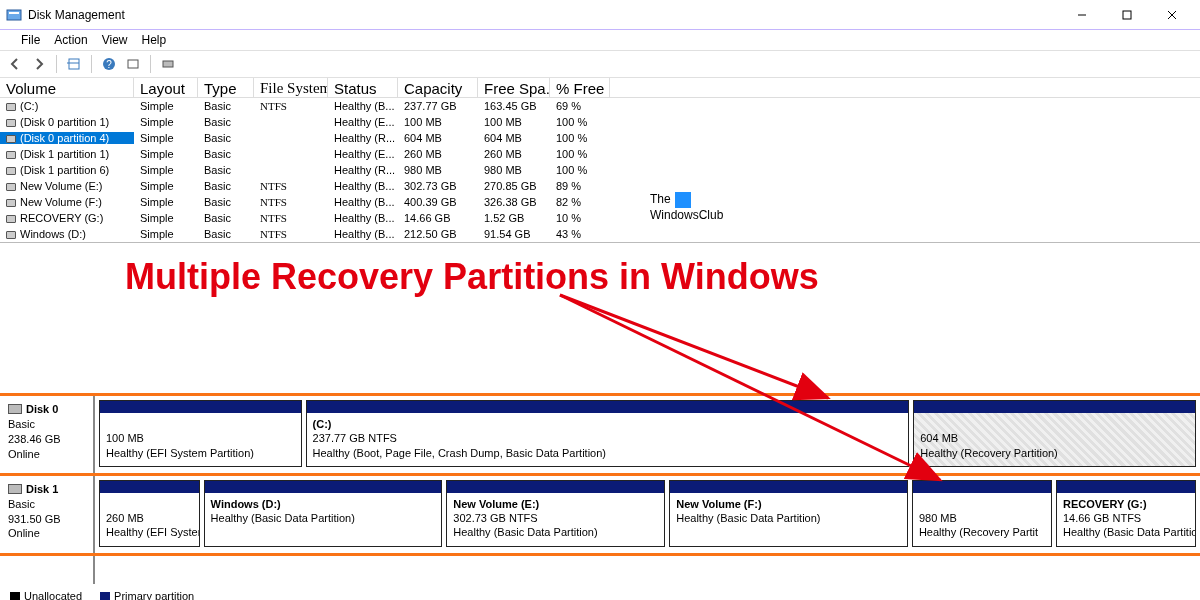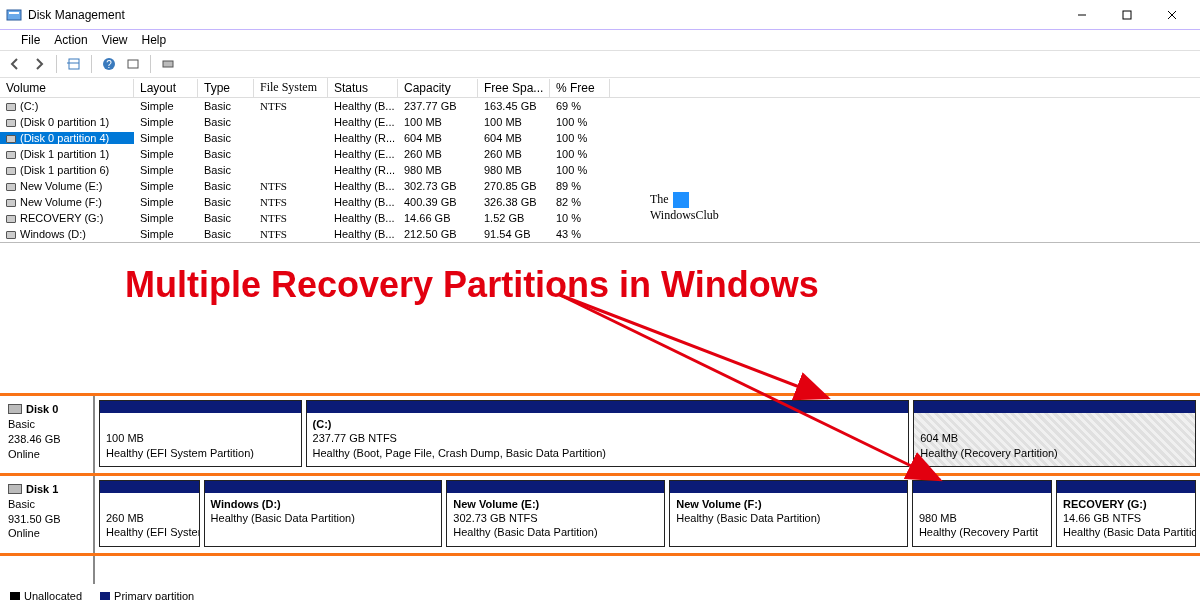--- a/index.html
+++ b/index.html
@@ -46,39 +46,38 @@
     gap: 2px;
   }
   .tb-btn { width: 22px; height: 22px; display: flex; align-items: center; justify-content: center; border: 1px solid transparent; }
   .tb-sep { width: 1px; height: 18px; background: #ccc; margin: 0 4px; }
   .table-area { border-bottom: 1px solid #bbb; }
   .thead {
     display: flex;
     background: #fff;
     border-bottom: 1px solid #ddd;
     height: 20px;
-    font-size: 12px;
-    align-items: flex-end;
+    font-size: 15px;
   }
   .th { border-right: 1px solid #ddd; padding: 2px 6px; overflow: hidden; white-space: nowrap; }
   .vol-col { width: 134px; }
   .lay-col { width: 64px; }
   .typ-col { width: 56px; }
   .fs-col  { width: 74px; font-family: Liberation Serif, serif; }
   .sta-col { width: 70px; }
   .cap-col { width: 80px; }
   .fre-col { width: 72px; }
   .pfr-col { width: 60px; }
   .trow { display: flex; height: 16px; align-items: center; font-size: 11px; }
   .td { padding: 0 6px; overflow: hidden; white-space: nowrap; }
   .trow.selected .td.vol-col { background: #0078d7; color: #fff; }
   .vol-icon { display: inline-block; width: 10px; height: 8px; border: 1px solid #555; border-radius: 1px; margin-right: 4px; position: relative; top: 1px; background: #ccc; }
-  .watermark { position: absolute; left: 650px; top: 192px; font-size: 12px; line-height: 1.2; font-family: Liberation Serif, serif; }
+  .watermark { position: absolute; left: 650px; top: 192px; font-size: 12px; line-height: 1.2; }
   .watermark .sq { display: inline-block; width: 16px; height: 16px; background: #1e90ff; vertical-align: top; margin-left: 4px;}
-  .annotation { position: absolute; left: 125px; top: 264px; color: #e2000f; font-size: 36px; font-weight: bold; }
+  .annotation { position: absolute; left: 125px; top: 256px; color: #e2000f; font-size: 36px; font-weight: bold; }
   .arrow { position: absolute; pointer-events: none; }
 
   .disk-section { margin-top: 150px; }
   .disk-row { display: flex; border-top: 3px solid #f97316; }
   .disk-row:last-child { border-bottom: 1px solid #888; }
   .disk-label {
     width: 95px;
     border-right: 2px solid #888;
     padding: 6px 8px;
     font-size: 11px;

